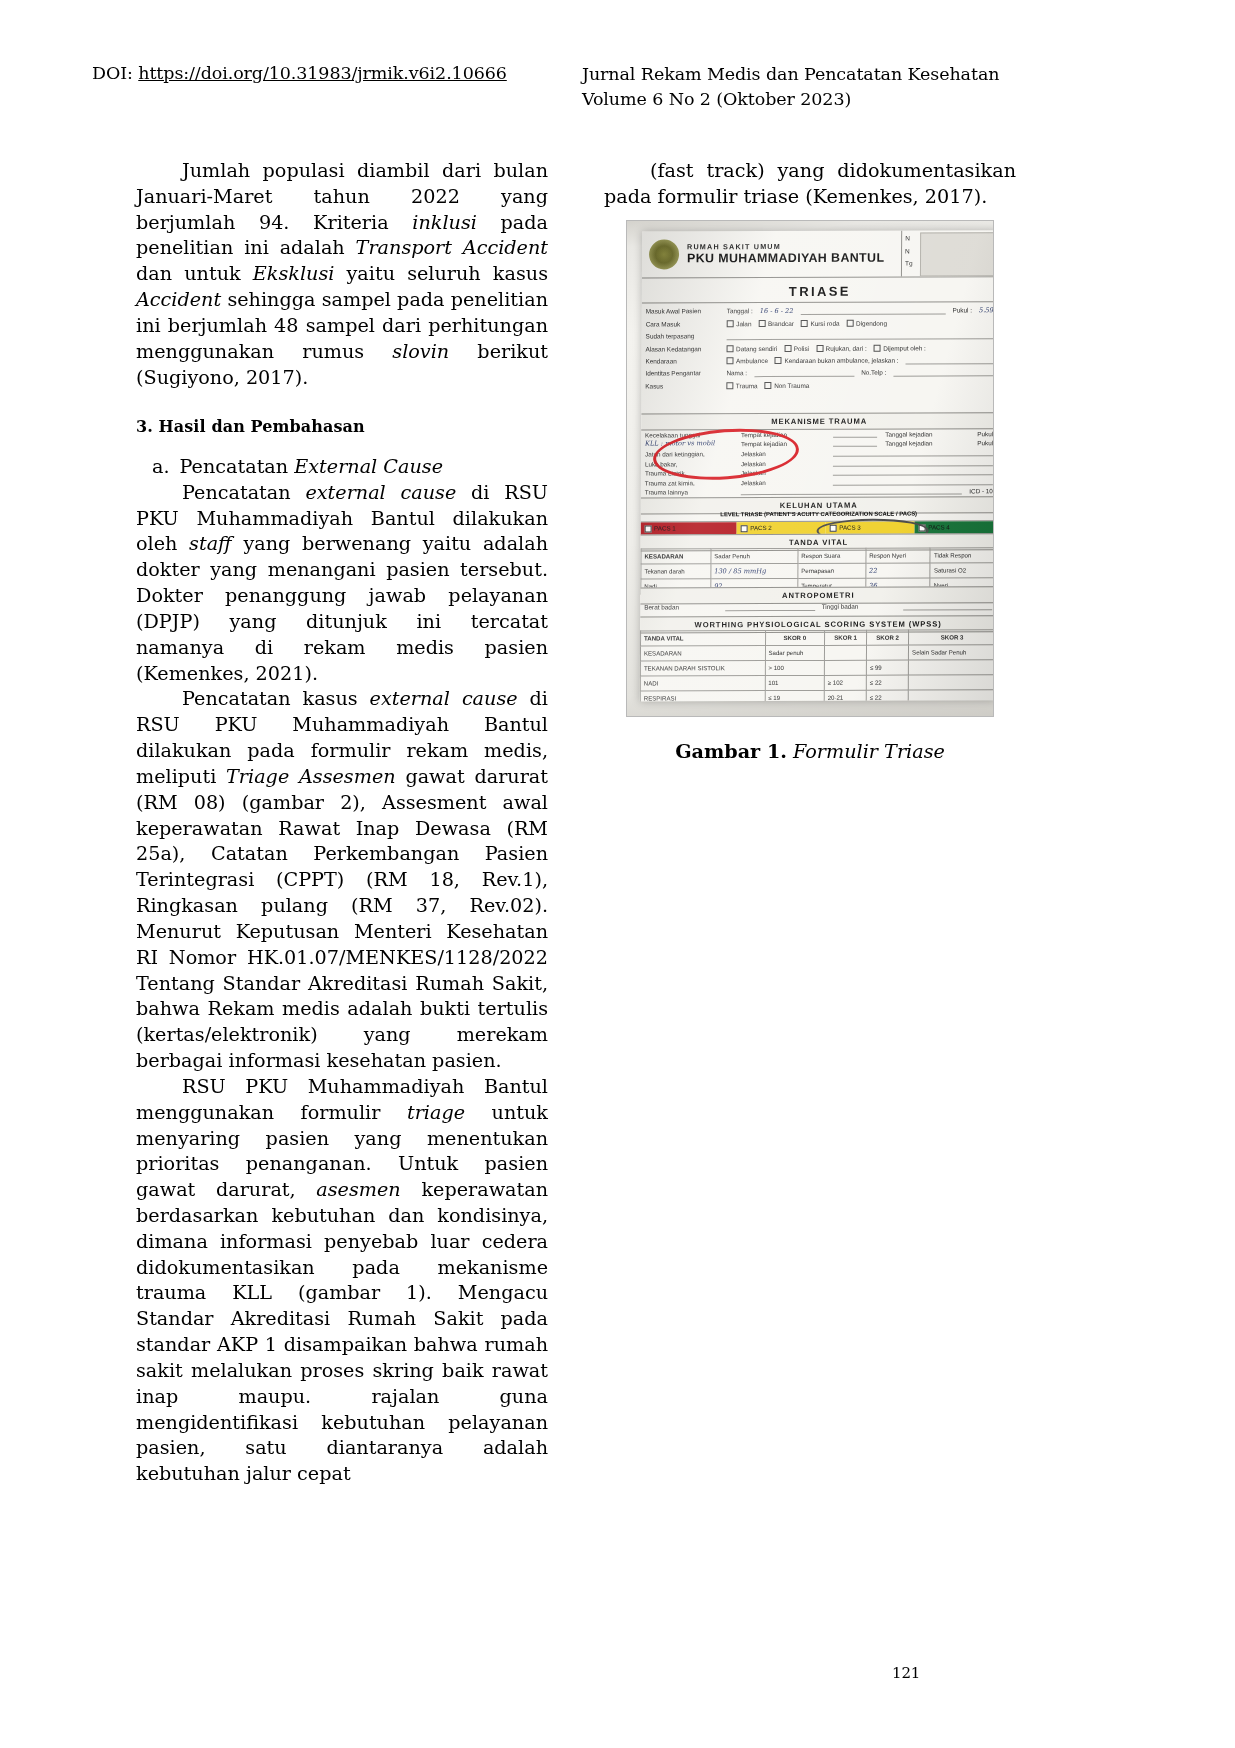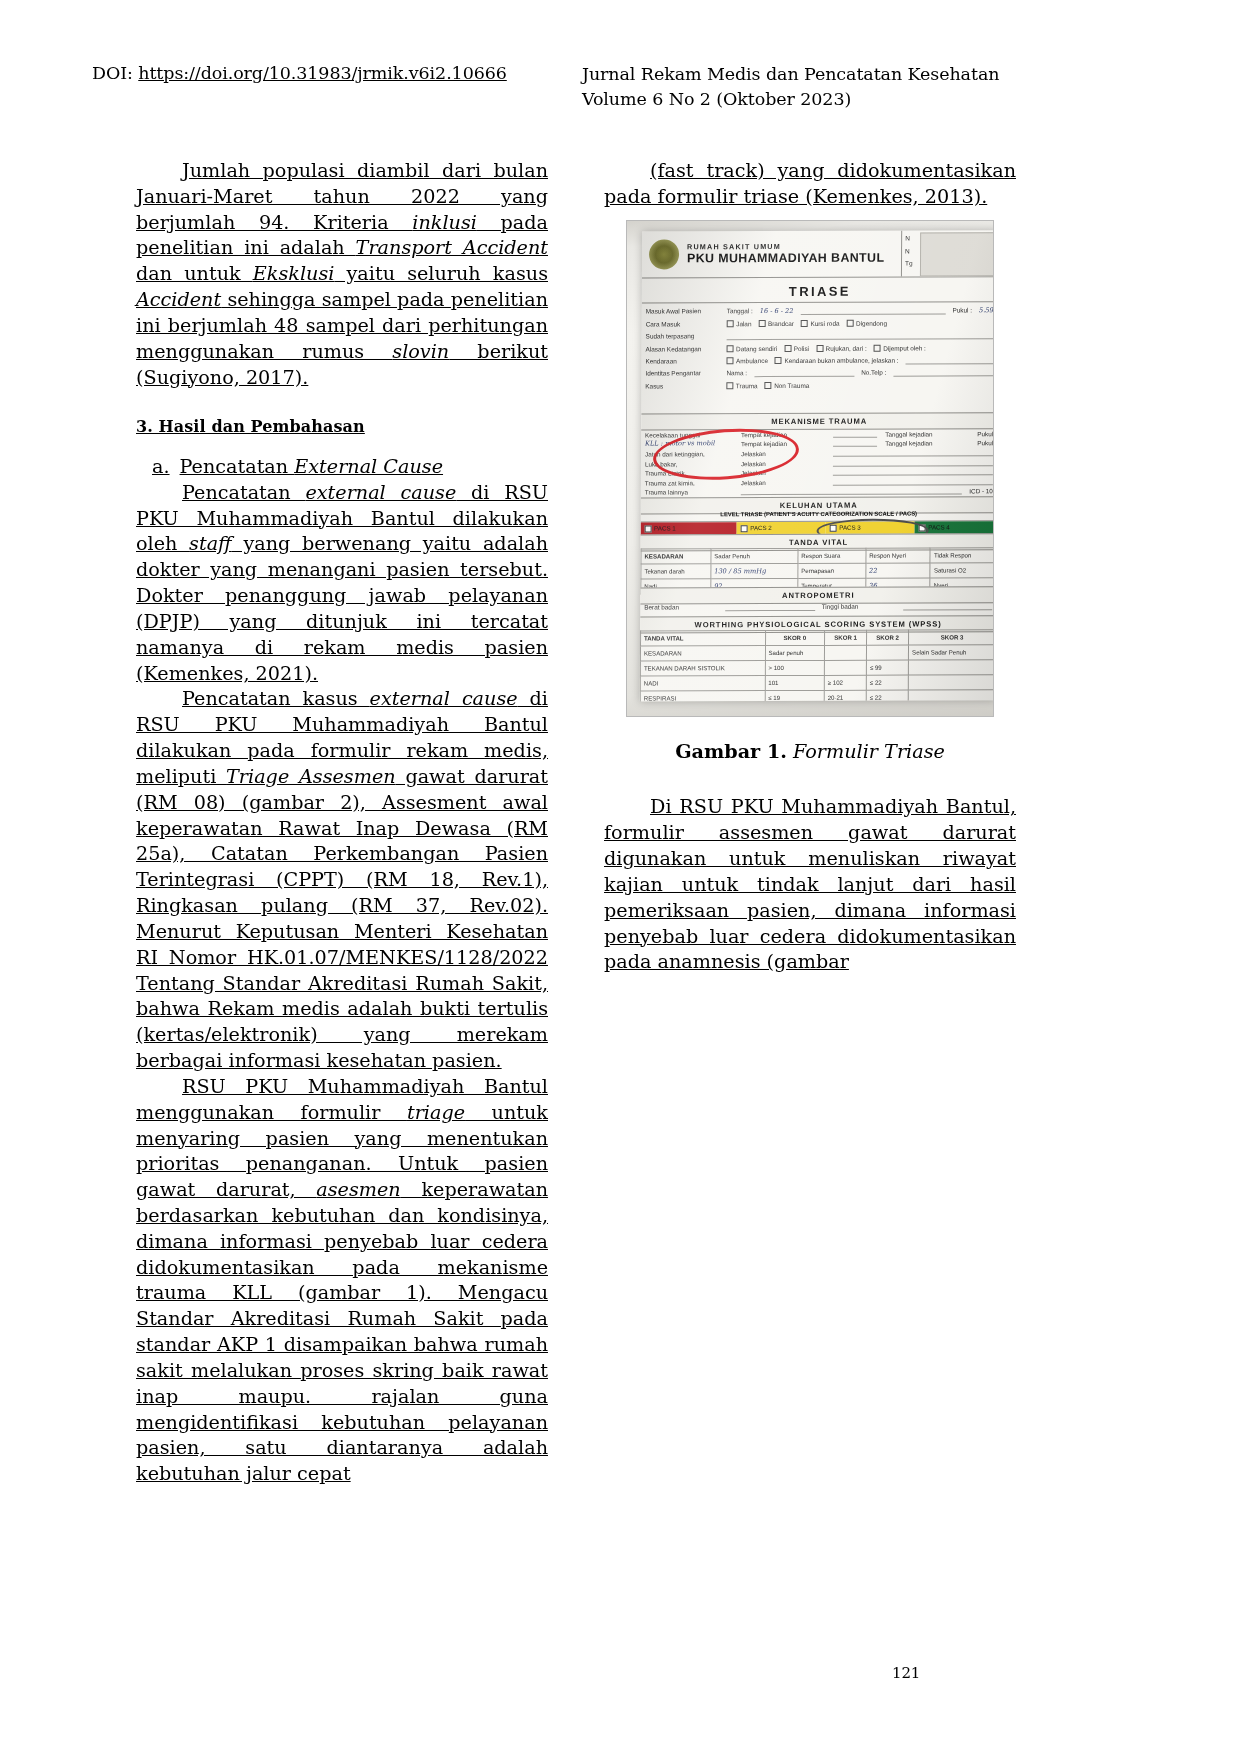--- a/index.html
+++ b/index.html
@@ -63,21 +63,20 @@
     text-align: justify;
     text-justify: inter-word;
     hyphens: none;
   }
   .col-left  { left: 136px; }
   .col-right { left: 604px; }
 
   .col p {
     margin: 0;
     text-align: justify;
-    text-decoration: underline;
   }
   .indent { text-indent: 46px; }
 
   .heading {
     font-weight: bold;
     font-size: 16px;
     margin: 26px 0 16px 0 !important;
     text-align: left !important;
     text-indent: 0;
     letter-spacing: 0.1px;
@@ -271,21 +270,21 @@
       <span>Pencatatan kasus </span><i>external cause</i><span> di RSU PKU Muhammadiyah Bantul dilakukan pada formulir rekam medis, meliputi </span><i>Triage Assesmen</i><span> gawat darurat (RM 08) (gambar 2), Assesment awal keperawatan Rawat Inap Dewasa (RM 25a), Catatan Perkembangan Pasien Terintegrasi (CPPT) (RM 18, Rev.1), Ringkasan pulang (RM 37, Rev.02). Menurut Keputusan Menteri Kesehatan RI Nomor HK.01.07/MENKES/1128/2022 Tentang Standar Akreditasi Rumah Sakit, bahwa Rekam medis adalah bukti tertulis (kertas/elektronik) yang merekam berbagai informasi kesehatan pasien.</span>
     </p>
 
     <p class="indent">
       <span>RSU PKU Muhammadiyah Bantul menggunakan formulir </span><i>triage</i><span> untuk menyaring pasien yang menentukan prioritas penanganan. Untuk pasien gawat darurat, </span><i>asesmen</i><span> keperawatan berdasarkan kebutuhan dan kondisinya, dimana informasi penyebab luar cedera didokumentasikan pada mekanisme trauma KLL (gambar 1). Mengacu Standar Akreditasi Rumah Sakit pada standar AKP 1 disampaikan bahwa rumah sakit melalukan proses skring baik rawat inap maupu. rajalan guna mengidentifikasi kebutuhan pelayanan pasien, satu diantaranya adalah kebutuhan jalur cepat</span>
     </p>
   </div>
 
   <div class="col col-right">
 
-    <p class="indent">(fast track) yang didokumentasikan pada formulir triase (Kemenkes, 2013).</p>
+    <p class="indent">(fast track) yang didokumentasikan pada formulir triase (Kemenkes, 2017).</p>
 
     <div class="figure-wrap">
       <div class="figure-frame">
         <div class="form-photo">
           <div class="paper">
 
             <div class="ph-hdr">
               <div class="ph-logo"></div>
               <div class="ph-names">
                 <div class="ph-name1">RUMAH SAKIT UMUM</div>
@@ -535,20 +534,19 @@
                 </table>
             </div>
 
           </div>
         </div>
       </div>
 
       <div class="fig-caption"><b>Gambar 1.</b><span> Formulir Triase</span></div>
     </div>
 
-    <p class="indent" style="margin-top:30px;">Di RSU PKU Muhammadiyah Bantul, formulir assesmen gawat darurat digunakan untuk menuliskan riwayat kajian untuk tindak lanjut dari hasil pemeriksaan pasien, dimana informasi penyebab luar cedera didokumentasikan pada anamnesis (gambar</p>
   </div>
 
   <div class="footer">
     <span class="fnum">121</span>
   </div>
 
 </div>
 
 </body></html>

